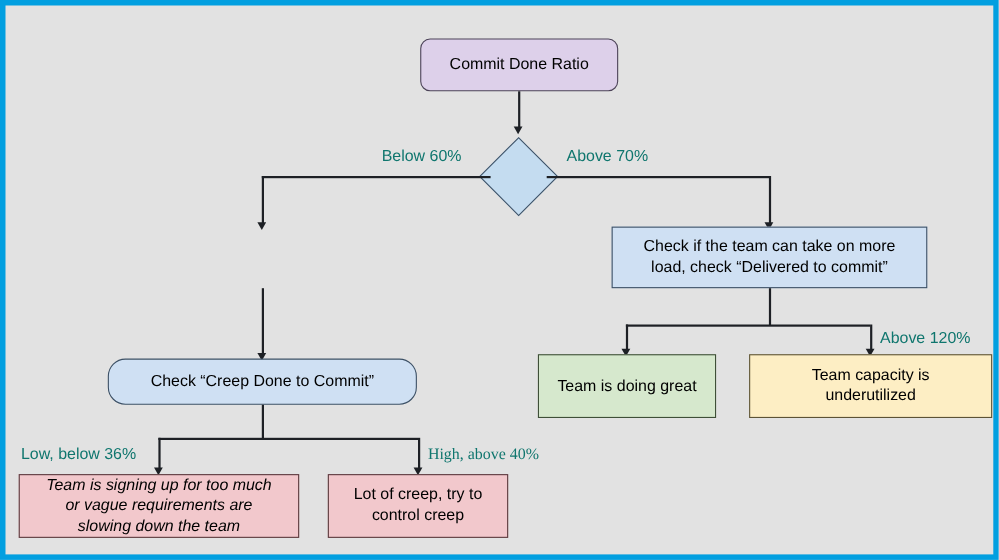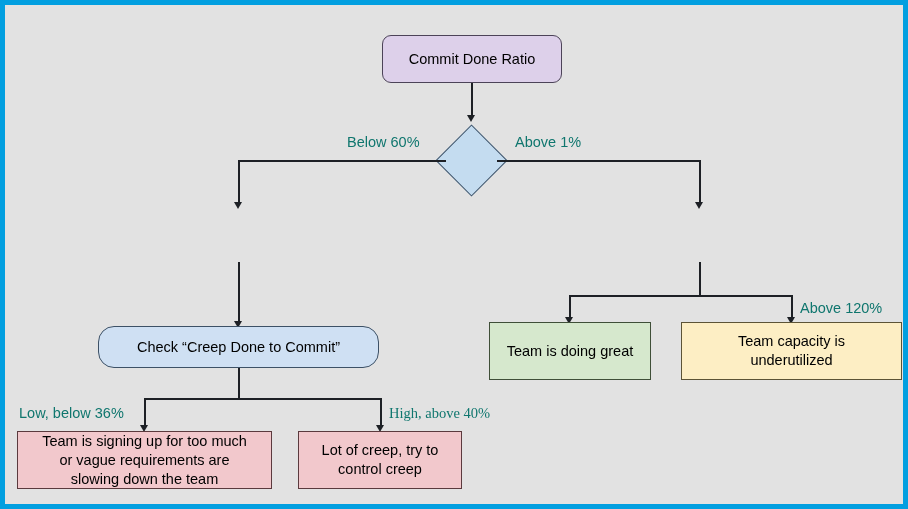--- a/index.html
+++ b/index.html
@@ -89,45 +89,47 @@
   <div class="diamond" style="left:441px; top:130px; width:51px; height:51px;"></div>
 
   <div class="ln h" style="left:233px; top:155px; width:208px;"></div>
   <div class="ln h" style="left:492px; top:155px; width:203px;"></div>
   <div class="ln v" style="left:233px; top:155px; height:45px;"></div>
   <div class="ln v" style="left:694px; top:155px; height:45px;"></div>
   <div class="arrow" style="left:229px; top:197px;"></div>
   <div class="arrow" style="left:690px; top:197px;"></div>
 
   <span class="edge-label" style="left:342px; top:128px;">Below 60%</span>
-  <span class="edge-label" style="left:510px; top:128px;">Above 1%</span>
+  <span class="edge-label" style="left:510px; top:128px;">Above 70%</span>
 
 
   <div class="ln v" style="left:233px; top:257px; height:62px;"></div>
   <div class="arrow" style="left:229px; top:316px;"></div>
 
   <div class="node rounded fill-blue" style="left:93px; top:321px; width:281px; height:42px;border-radius:16px;">Check “Creep Done to Commit”</div>
 
   <div class="ln v" style="left:233px; top:363px; height:31px;"></div>
   <div class="ln h" style="left:139px; top:393px; width:236px;"></div>
   <div class="ln v" style="left:139px; top:393px; height:30px;"></div>
   <div class="ln v" style="left:375px; top:393px; height:30px;"></div>
   <div class="arrow" style="left:135px; top:420px;"></div>
   <div class="arrow" style="left:371px; top:420px;"></div>
 
   <span class="edge-label" style="left:14px; top:399px;">Low, below 36%</span>
   <span class="edge-label" style="left:384px; top:399px;font-family:Liberation Serif, serif;">High, above 40%</span>
 
-  <div class="node fill-pink" style="left:12px; top:426px; width:255px; height:58px;">Team is signing up for too much
+  <div class="node fill-pink" style="left:12px; top:426px; width:255px; height:58px;font-style:italic;">Team is signing up for too much
 or vague requirements are
 slowing down the team</div>
 
   <div class="node fill-pink" style="left:293px; top:426px; width:164px; height:58px;">Lot of creep, try to
 control creep</div>
 
+  <div class="node fill-blue" style="left:551px; top:201px; width:287px; height:56px;">Check if the team can take on more
+load, check “Delivered to commit”</div>
 
   <div class="ln v" style="left:694px; top:257px; height:34px;"></div>
   <div class="ln h" style="left:564px; top:290px; width:222px;"></div>
   <div class="ln v" style="left:564px; top:290px; height:25px;"></div>
   <div class="ln v" style="left:786px; top:290px; height:25px;"></div>
   <div class="arrow" style="left:560px; top:312px;"></div>
   <div class="arrow" style="left:782px; top:312px;"></div>
 
   <span class="edge-label" style="left:795px; top:294px;">Above 120%</span>
 

